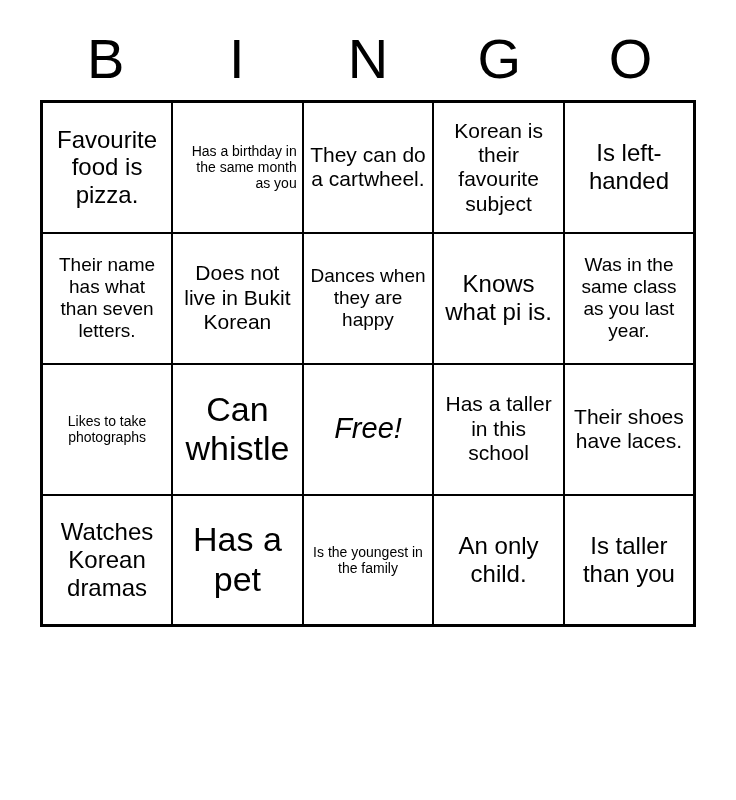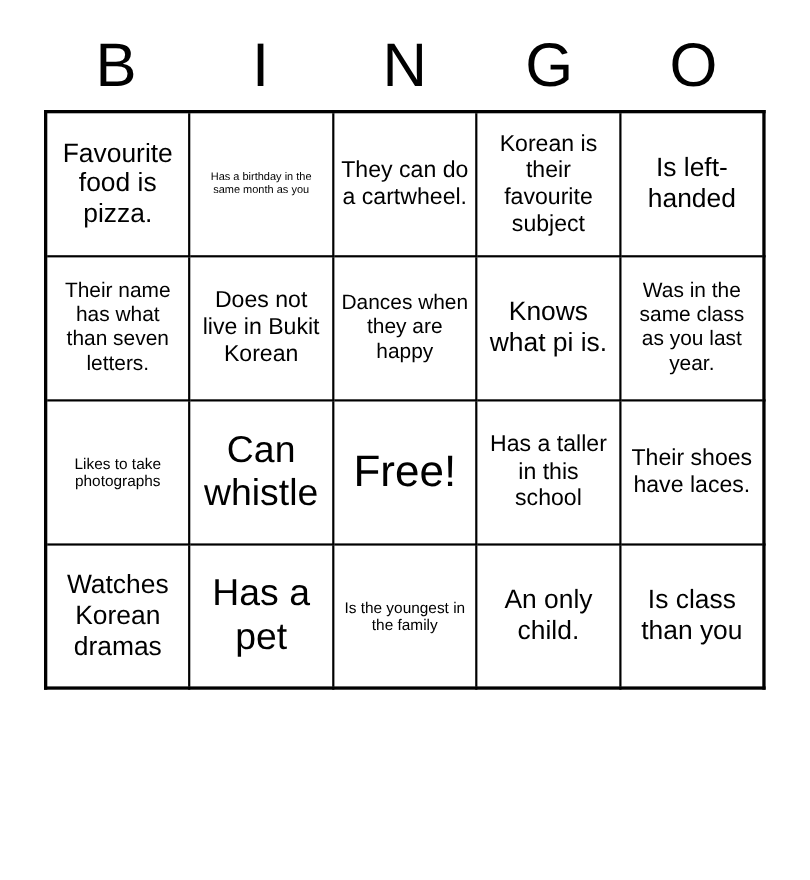--- a/index.html
+++ b/index.html
@@ -53,28 +53,28 @@
     text-align: center;
     vertical-align: middle;
     padding: 2px 5px;
     box-sizing: border-box;
     font-family: "Liberation Sans", sans-serif;
     font-weight: 400;
     color: #000000;
     line-height: 1.16;
   }
   
-  .bingo-grid td[data-size="xxs"] { font-size: 10px; }
+  .bingo-grid td[data-size="xxs"] { font-size: 14px; text-align: right; }
   .bingo-grid td[data-size="xs"]  { font-size: 14px; }
   .bingo-grid td[data-size="s"]   { font-size: 19px; }
   .bingo-grid td[data-size="m"]   { font-size: 21px; }
   .bingo-grid td[data-size="l"]   { font-size: 24px; }
   .bingo-grid td[data-size="xl"]  { font-size: 24px; }
   .bingo-grid td[data-size="xxl"] { font-size: 34px; }
-  .bingo-grid td[data-size="free"]{ font-size: 40px; }
+  .bingo-grid td[data-size="free"]{ font-size: 29px; font-style: italic; }
 </style>
 </head>
 <body>
 
 <div class="page">
 
   <div class="bingo-header">
     <div class="letter">B</div>
     <div class="letter">I</div>
     <div class="letter">N</div>
@@ -103,18 +103,18 @@
         <td data-size="xxl">Can whistle</td>
         <td data-size="free">Free!</td>
         <td data-size="m">Has a taller in this school</td>
         <td data-size="m">Their shoes have laces.</td>
       </tr>
       <tr>
         <td data-size="l">Watches Korean dramas</td>
         <td data-size="xxl">Has a pet</td>
         <td data-size="xs">Is the youngest in the family</td>
         <td data-size="l">An only child.</td>
-        <td data-size="l">Is class than you</td>
+        <td data-size="l">Is taller than you</td>
       </tr>
     </tbody>
   </table>
 
 </div>
 
 </body></html>

